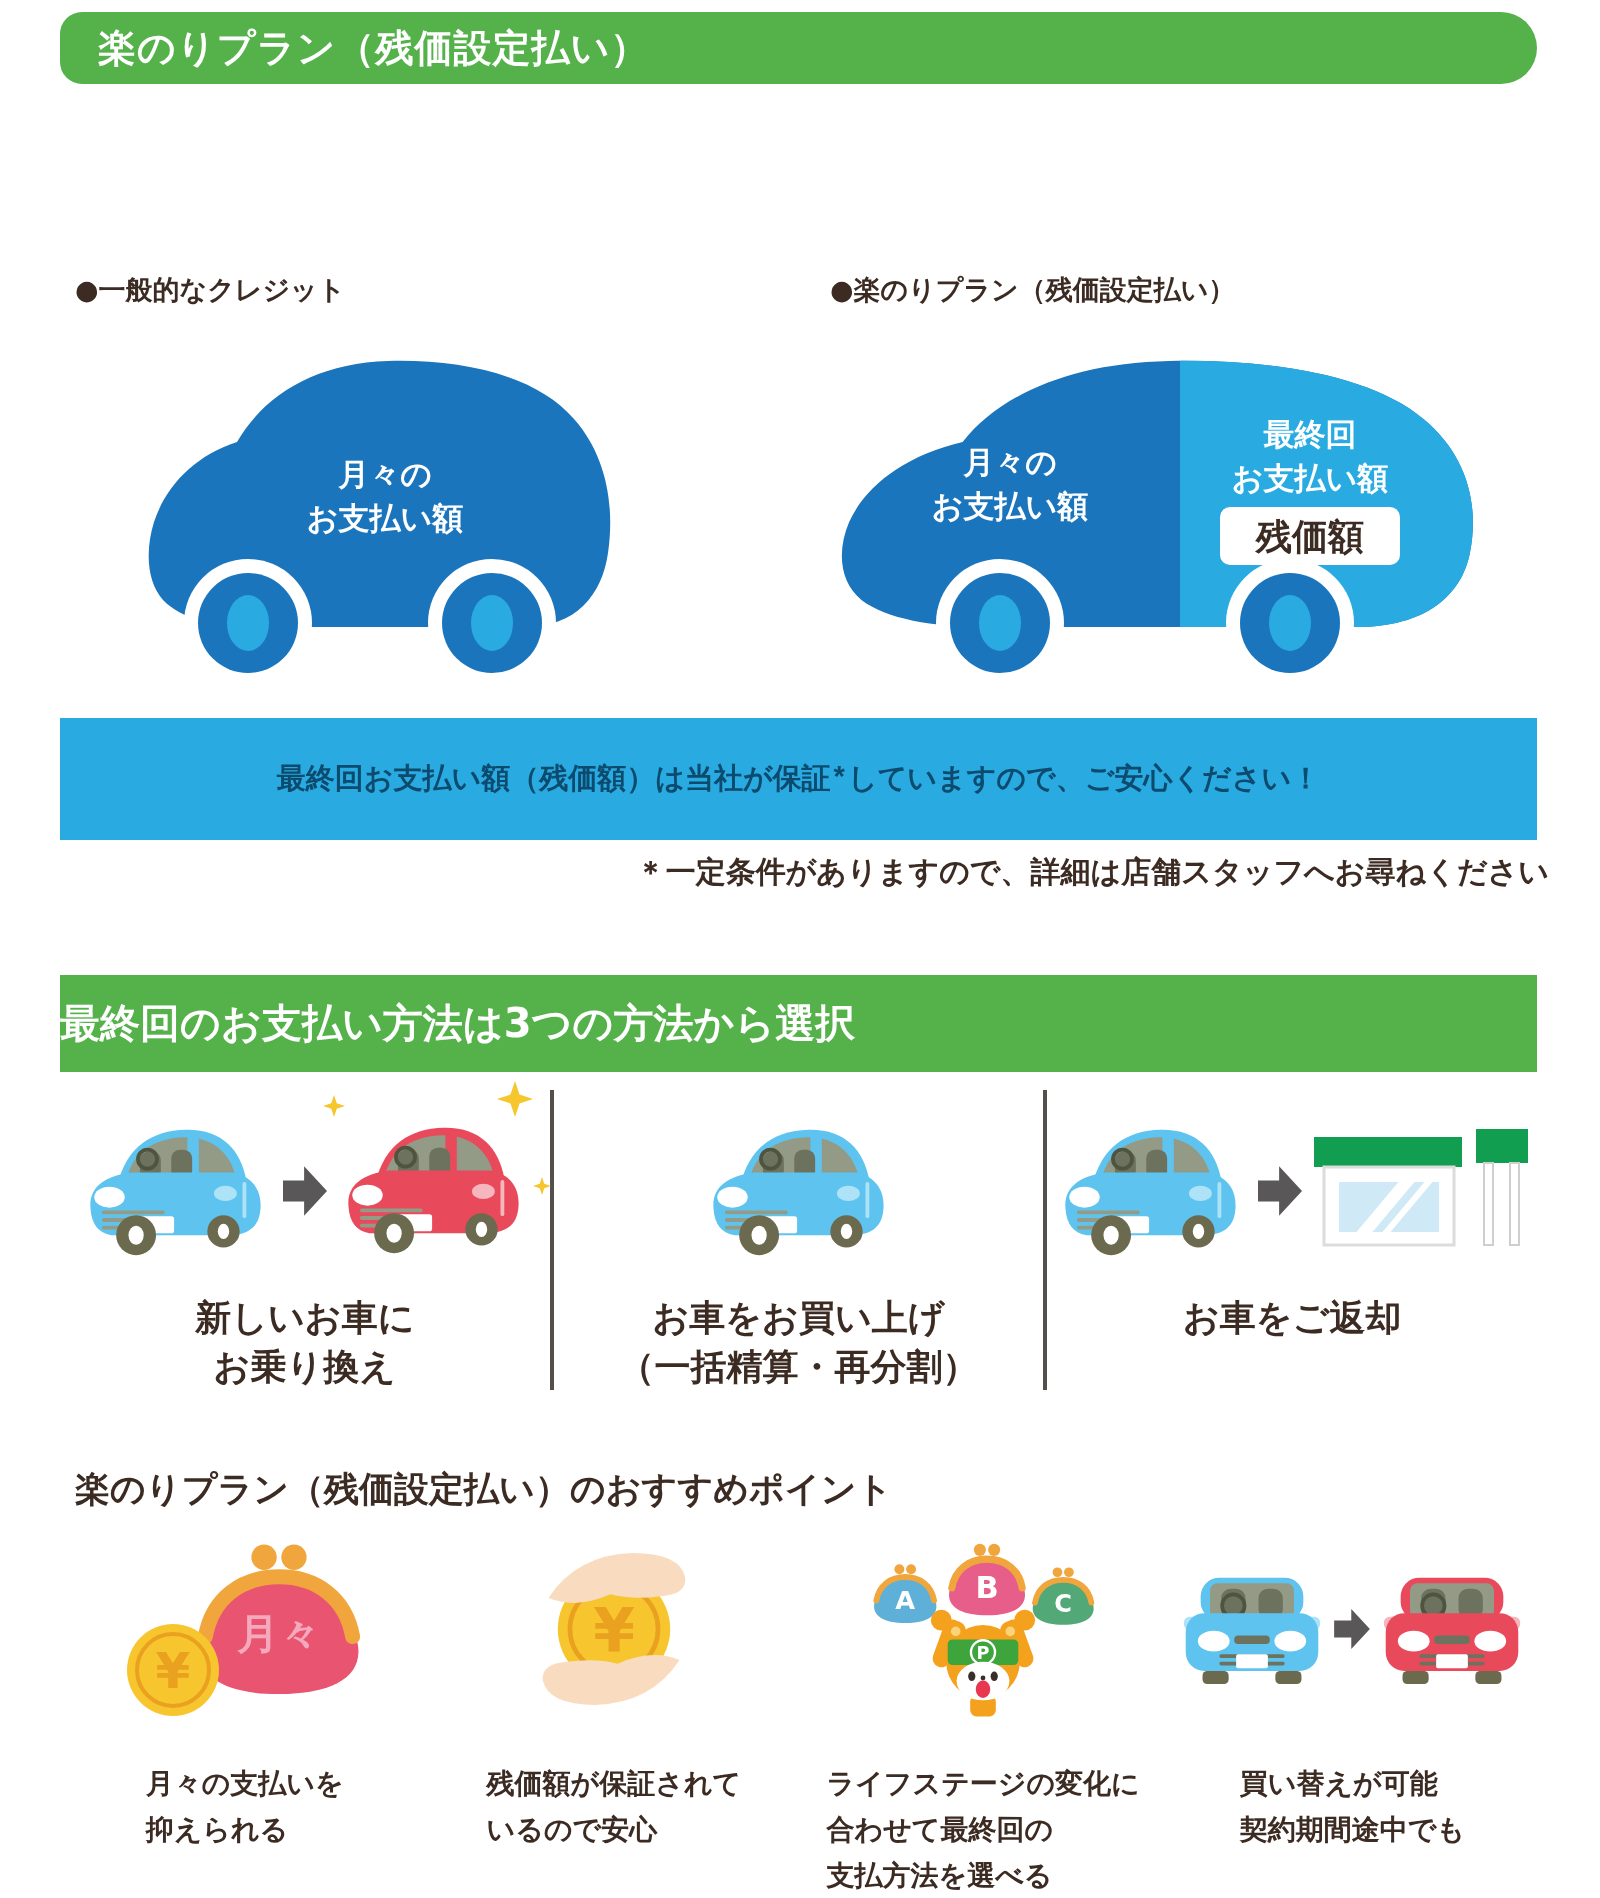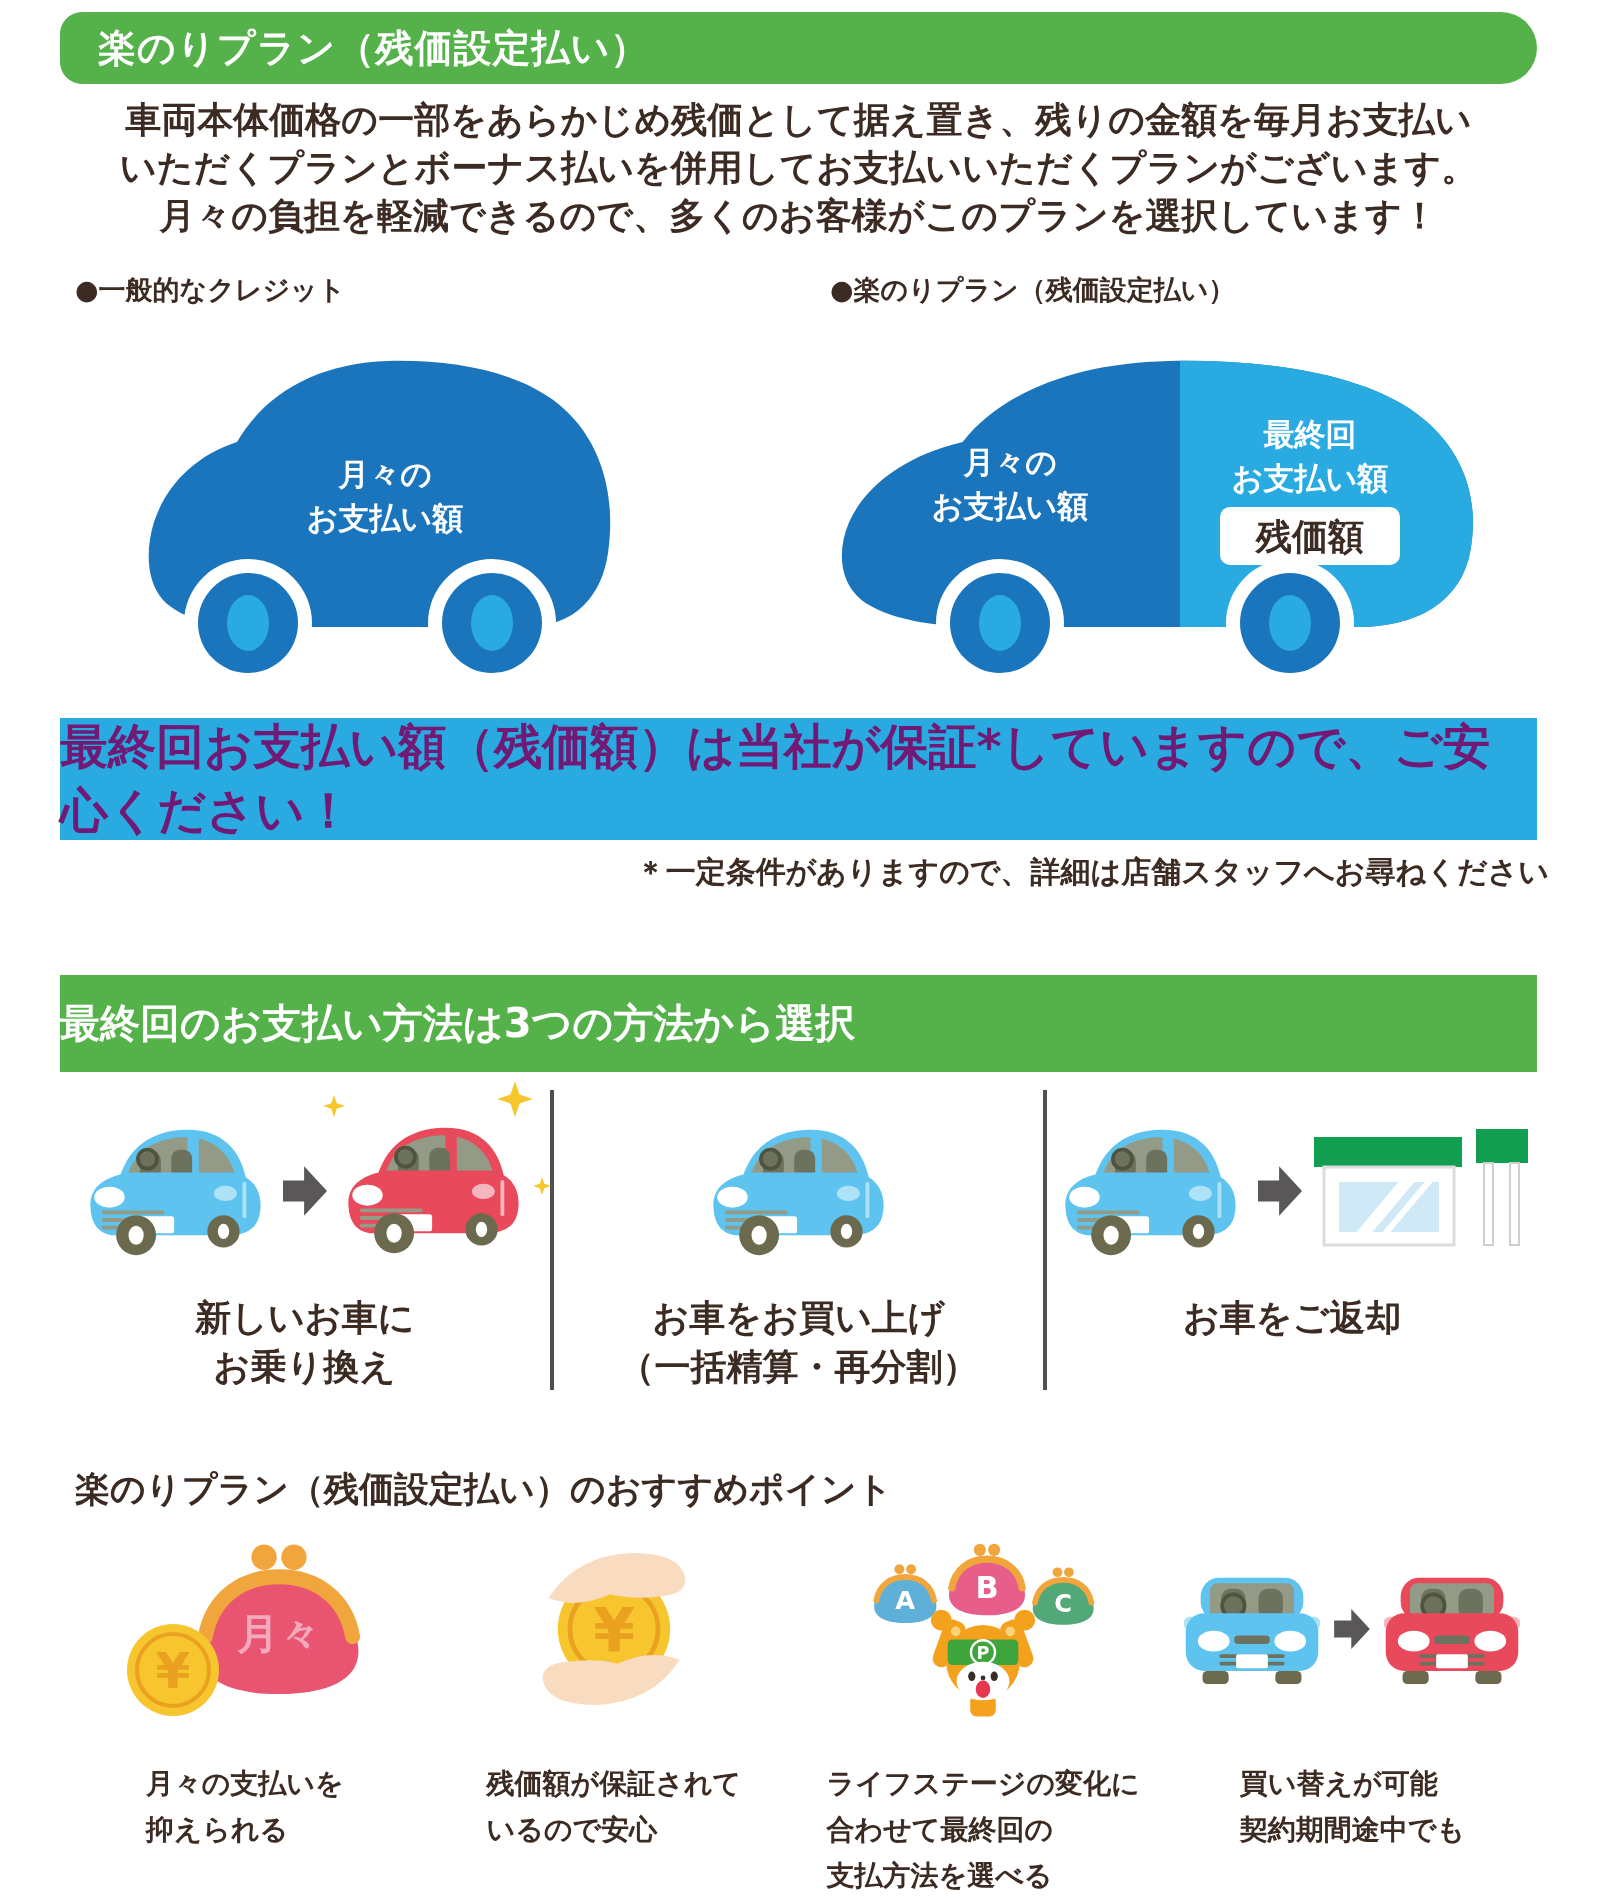--- a/index.html
+++ b/index.html
@@ -20,21 +20,21 @@
   .cmp-label{position:absolute;top:272px;font-size:27px;}
   .cmp-label.left{left:75px;} .cmp-label.right{left:830px;}
   .car-left{position:absolute;left:140px;top:345px;}
   .car-right{position:absolute;left:830px;top:345px;}
   .c-dark{fill:var(--dark_blue);} .c-light{fill:var(--light_blue);}
   .car-txt{fill:#fff;font-size:31px;font-weight:bold;text-anchor:middle;font-family:"DejaVu Sans","Liberation Sans",sans-serif;}
   .badge-txt{fill:var(--text_dark);font-size:36px;font-weight:bold;text-anchor:middle;}
   
   .guarantee{position:absolute;left:60px;top:718px;width:1477px;height:122px;background:var(--light_blue);
     display:flex;align-items:center;justify-content:center;}
-  .guarantee span{color:#701a75;font-size:48px;}
+  .guarantee span{color:#0c4a6e;font-size:29px;font-family:Liberation Mono, monospace;}
   .note{position:absolute;left:72px;top:852px;width:1477px;text-align:right;font-size:30px;}
   .methods-banner{position:absolute;left:60px;top:975px;width:1477px;height:97px;background:var(--green);
     display:flex;align-items:center;justify-content:flex-start;}
   .methods-banner span{color:#fff;font-size:40px;}
   
   .options{position:absolute;left:60px;top:1088px;width:1477px;height:312px;display:flex;}
   .option{flex:1 1 0;display:flex;flex-direction:column;align-items:center;}
   .option .art{height:205px;display:flex;align-items:center;justify-content:center;gap:12px;}
   .option .lbl{font-size:36px;line-height:49px;text-align:center;}
   .divider{width:4px;height:300px;background:var(--divider_gray);margin-top:2px;}
@@ -116,25 +116,20 @@
     </symbol>
   </defs>
 </svg>
 
 <div class="canvas">
 
   <div class="header">
     <span class="title">楽のりプラン（残価設定払い）</span>
   </div>
 
-  <div class="intro">
-    <div>車両本体価格の一部をあらかじめ残価として据え置き、残りの金額を毎月お支払い</div>
-    <div>いただくプランとボーナス払いを併用してお支払いいただくプランがございます。</div>
-    <div>月々の負担を軽減できるので、多くのお客様がこのプランを選択しています！</div>
-  </div>
 
   <div class="cmp-label left">●一般的なクレジット</div>
   <div class="cmp-label right">●楽のりプラン（残価設定払い）</div>
 
   <div class="car-left">
     <svg width="490" height="345" viewBox="0 0 490 345">
       <path class="c-dark" d="M248,16 C176,18 124,50 97,97 C54,111 26,141 14,177 C5,206 7,237 23,255 C41,274 76,282 112,282 L385,282 C436,282 462,250 468,208 C475,160 466,110 434,74 C396,30 322,14 248,16 Z"></path>
       <circle cx="108" cy="278" r="64" fill="#fff"></circle>
       <circle cx="108" cy="278" r="50" class="c-dark"></circle>
       <ellipse cx="108" cy="278" rx="21" ry="28" class="c-light"></ellipse>

